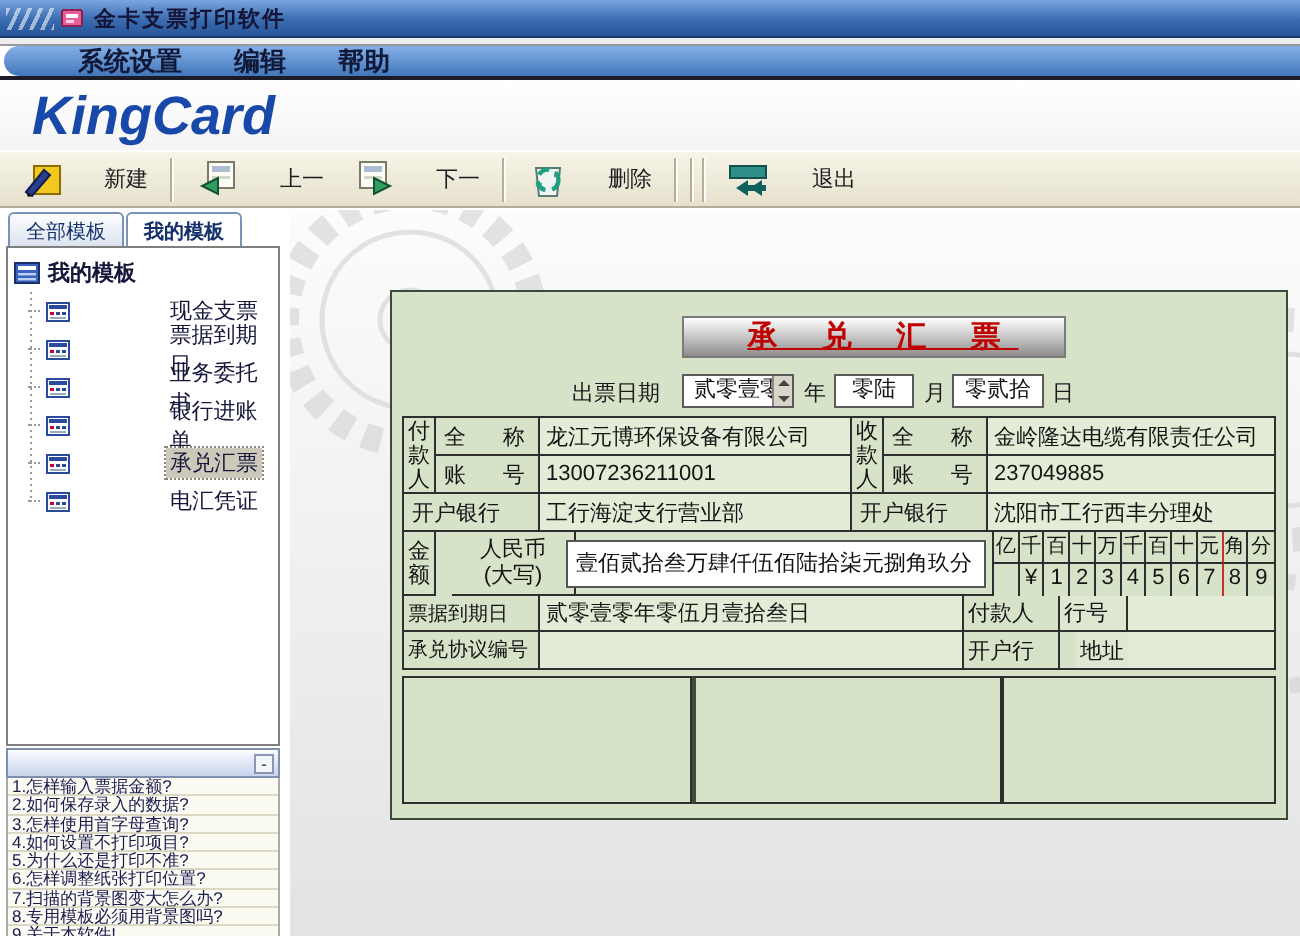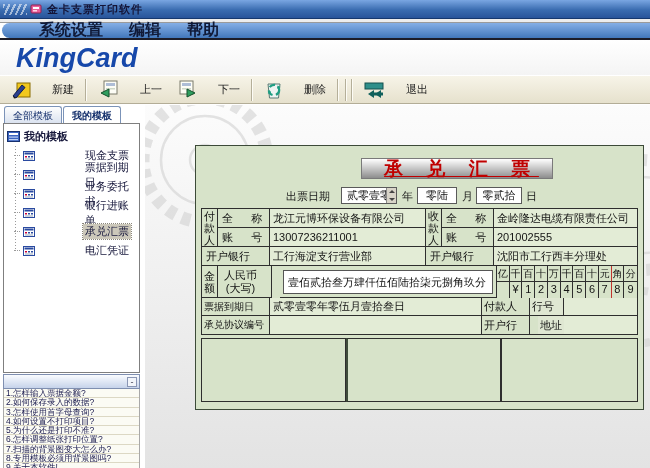--- a/index.html
+++ b/index.html
@@ -15,21 +15,21 @@
   .app-icon{width:12px;height:12px;margin:0 5px 0 3px;}
   .titlebar-text{font-size:11px;font-weight:bold;color:#141538;letter-spacing:1px;}
 
   .sepband{position:absolute;left:0;top:19px;width:650px;height:3px;background:#ededed;border-bottom:1px solid #9a9a9a;}
 
   
   .menubar{position:absolute;left:2px;top:23px;width:648px;height:15px;
     background:linear-gradient(#85afe6,#4277bb);
     border-radius:9px 0 0 9px;display:flex;align-items:center;padding-left:24px;box-sizing:border-box;}
   .menu-underline{position:absolute;left:0;top:38px;width:650px;height:2px;background:#1c1c28;}
-  .menu-item{font-size:16px;font-weight:bold;color:#101a38;padding:4px 13px;cursor:default;}
+  .menu-item{font-size:13px;font-weight:bold;color:#101a38;padding:4px 13px;cursor:default;}
 
   
   .logo-band{position:absolute;left:0;top:40px;width:650px;height:35px;background:linear-gradient(#fff,#f4f4f4);}
   .logo{position:absolute;left:16px;top:3px;font-size:27px;font-weight:bold;font-style:italic;color:#1748aa;}
 
   
   .toolbar{position:absolute;left:0;top:75px;width:650px;height:29px;box-sizing:border-box;
     background:linear-gradient(#f7f4e8,#e6e1cd);border-top:1px solid #fff;border-bottom:1px solid #b3ad97;
     display:flex;align-items:center;padding-left:5px;}
   .tb-btn{display:flex;align-items:center;gap:20px;padding:2px 7px;font-size:11px;color:#1c1c1c;cursor:default;}
@@ -68,22 +68,22 @@
   
   .main{position:absolute;left:145px;top:105px;width:505px;height:363px;
     background:linear-gradient(#fcfcfc,#e3e3e3);overflow:hidden;}
   .gears{position:absolute;left:0;top:0;opacity:.55;}
 
   
   .form{position:absolute;left:50px;top:40px;width:447px;height:263px;background:#d7e3c9;
     border:1px solid #3c4a38;box-sizing:content-box;}
   .form-title{position:absolute;left:145px;top:12px;width:192px;height:21px;box-sizing:border-box;
     background:linear-gradient(#ffffff,#8d8d8d);border:1px solid #7a7a7a;
-    color:#c00000;font-weight:bold;font-size:19px;line-height:19px;text-align:center;letter-spacing:9px;text-indent:9px;
-    text-decoration:underline;text-decoration-color:#c00000;margin-left:20px;}
+    color:#c00000;font-weight:bold;font-size:15px;line-height:19px;text-align:center;letter-spacing:9px;text-indent:9px;
+    text-decoration:underline;text-decoration-color:#c00000;}
   .date-label{position:absolute;left:90px;top:43px;font-size:11px;color:#1a1a1a;}
   .date-unit{position:absolute;font-size:11px;color:#1a1a1a;top:43px;}
   .date-input{position:absolute;top:41px;height:15px;background:#fff;border:1px solid #5a5a5a;
     font-size:11px;line-height:15px;text-align:center;color:#111;box-sizing:content-box;}
   .spin{position:absolute;right:0;top:0;width:9px;height:15px;background:#d8d4c8;border-left:1px solid #888;
     display:flex;flex-direction:column;align-items:center;justify-content:space-around;}
   .spin i{display:block;width:0;height:0;border-left:3px solid transparent;border-right:3px solid transparent;}
   .spin .up{border-bottom:3px solid #444;}
   .spin .dn{border-top:3px solid #444;}
 
@@ -334,29 +334,29 @@
       <div class="cell vlab" style="left:224px;top:0;width:16px;height:38px;">收款人</div>
 
       <div class="cell lbl" style="left:16px;top:0;width:52px;height:19px;">全      称</div>
       <div class="cell val" style="left:68px;top:0;width:156px;height:19px;">龙江元博环保设备有限公司</div>
       <div class="cell lbl" style="left:240px;top:0;width:52px;height:19px;">全      称</div>
       <div class="cell val noR" style="left:292px;top:0;width:143px;height:19px;">金岭隆达电缆有限责任公司</div>
 
       <div class="cell lbl" style="left:16px;top:19px;width:52px;height:19px;">账      号</div>
       <div class="cell val" style="left:68px;top:19px;width:156px;height:19px;">13007236211001</div>
       <div class="cell lbl" style="left:240px;top:19px;width:52px;height:19px;">账      号</div>
-      <div class="cell val noR" style="left:292px;top:19px;width:143px;height:19px;">201002555</div>
+      <div class="cell val noR" style="left:292px;top:19px;width:143px;height:19px;">237049885</div>
 
       <div class="cell lbl" style="left:0;top:38px;width:68px;height:19px;">开户银行</div>
       <div class="cell val" style="left:68px;top:38px;width:156px;height:19px;">工行海淀支行营业部</div>
       <div class="cell lbl" style="left:224px;top:38px;width:68px;height:19px;">开户银行</div>
       <div class="cell val noR" style="left:292px;top:38px;width:143px;height:19px;">沈阳市工行西丰分理处</div>
 
       <div class="cell vlab" style="left:0;top:57px;width:16px;height:32px;">金额</div>
-      <div class="cell curlbl" style="left:8px;top:57px;width:62px;height:32px;text-align:center;">
+      <div class="cell curlbl" style="left:24px;top:57px;width:62px;height:32px;text-align:center;">
         <span>人民币</span>
         <span>(大写)</span>
       </div>
       <div class="cell amt-cell" style="left:78px;top:57px;width:217px;height:32px;">
         <div class="amt-input">壹佰贰拾叁万肆仟伍佰陆拾柒元捌角玖分</div>
       </div>
       <div class="dgrid">
         <div class="dg">亿</div>
         <div class="dg">千</div>
         <div class="dg">百</div>

